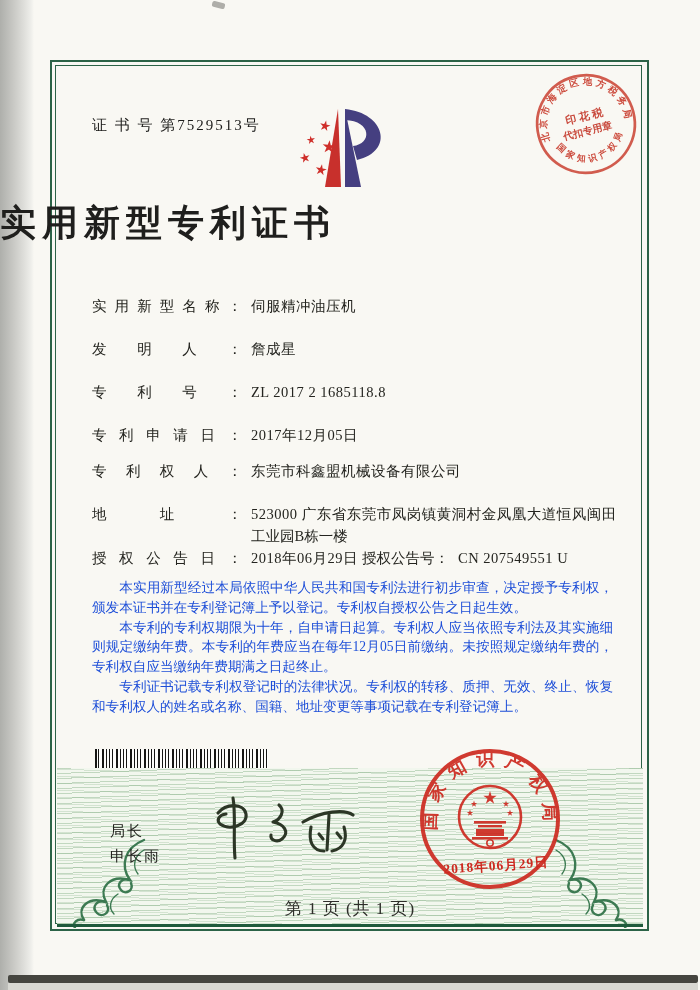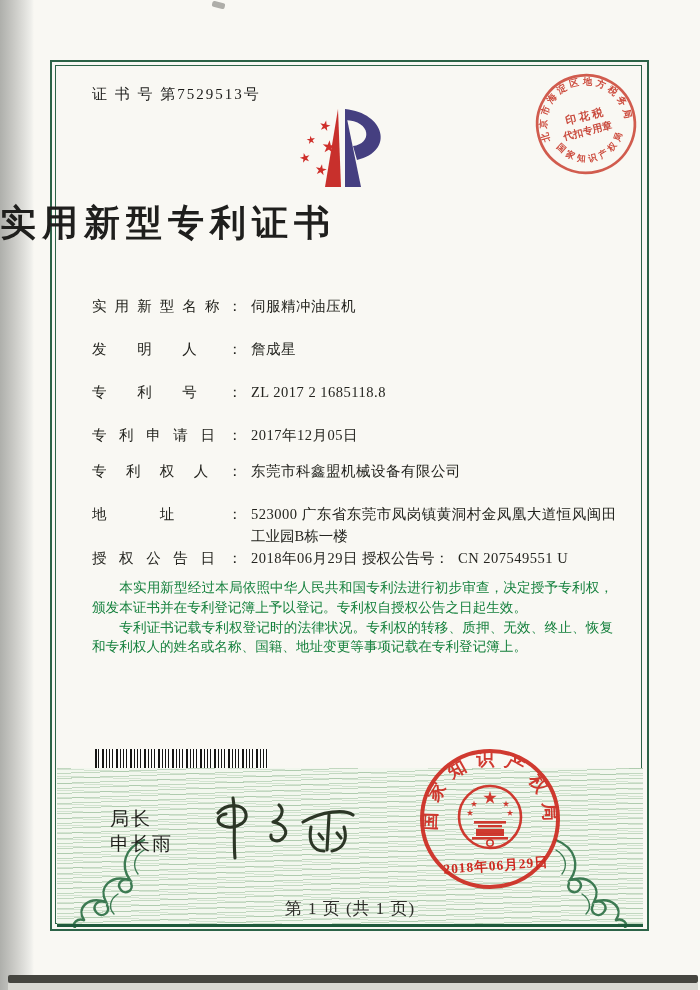--- a/index.html
+++ b/index.html
@@ -16,38 +16,38 @@
   .frame-outer{left:50px;top:60px;width:595px;height:867px;border:2px solid #2c6347;}
   .frame-inner{left:55px;top:65px;width:585px;height:857px;border:1px solid #2c6347;}
   
   .band{left:57px;top:768px;width:586px;height:157px;
         background:
          repeating-linear-gradient(178deg, rgba(120,168,122,.40) 0 1px, rgba(120,168,122,0) 1px 5px),
          repeating-linear-gradient(182deg, rgba(120,168,122,.25) 0 1px, rgba(120,168,122,0) 1px 7px),
          #f2f7ee;}
   .band-rule{left:57px;top:924px;width:586px;height:3px;background:#1f5a3c;}
   
-  .certno{left:92px;top:85px;font-size:15px;letter-spacing:2px;color:#1c1c1a;}
+  .certno{left:92px;top:116px;font-size:15px;letter-spacing:2px;color:#1c1c1a;}
   .title{left:0;right:0;top:199px;text-align:left;font-size:36px;font-weight:600;
          letter-spacing:6px;color:#1f1f1d;}
   .frow{left:92px;font-size:14.5px;white-space:nowrap;}
   .flabel{display:inline-block;width:150px;text-align:justify;text-align-last:justify;}
   .flabel-plain{display:inline-block;}
   .fval{margin-left:9px;letter-spacing:.5px;}
   .addr2{left:251px;top:527px;font-size:14.5px;}
   .grantno{left:362px;top:549px;font-size:14.5px;white-space:nowrap;}
   .paras{left:92px;top:578px;width:521px;font-size:13.6px;line-height:19.8px;
-         text-align:justify;color:#15803d;}
+         text-align:justify;color:#1d4ed8;}
   .paras p{margin:0;text-indent:2em;}
   .barcode{left:95px;top:749px;width:173px;height:19px;
            background:repeating-linear-gradient(90deg,
              #161614 0 1.5px,#fdfdfb 1.5px 3px,#161614 3px 4px,#fdfdfb 4px 7px,
              #161614 7px 9.5px,#fdfdfb 9.5px 11px,#161614 11px 12px,#fdfdfb 12px 14px);}
-  .chief{left:110px;font-size:19px;font-family:"Liberation Sans","DejaVu Sans",sans-serif;
-         color:#21211d;letter-spacing:2px;}
+  .chief{left:110px;font-size:15px;font-family:"Liberation Sans","DejaVu Sans",sans-serif;
+         color:#21211d;letter-spacing:2px;margin-top:16px;}
   .footer{left:0;right:0;top:897px;text-align:center;font-size:17px;color:#2e2e2a;letter-spacing:1px;}
   .seal-date{left:420px;top:857px;width:152px;text-align:center;font-size:13.5px;font-weight:600;
              color:#cd2a20;transform:rotate(-4deg);letter-spacing:1px;}
   .taxstamp{left:532px;top:70px;transform:rotate(-14deg);}
 </style>
 </head>
 <body>
 
 <div class="stage">
 
@@ -134,20 +134,21 @@
   <div class="abs addr2">工业园B栋一楼</div>
   <div class="abs frow" style="top:549px;">
     <span class="flabel">授权公告日：</span><span class="fval">2018年06月29日</span>
   </div>
   <div class="abs grantno">
     <span class="flabel-plain">授权公告号：</span><span class="fval">CN 207549551 U</span>
   </div>
 
   <div class="abs paras">
     <p>本实用新型经过本局依照中华人民共和国专利法进行初步审查，决定授予专利权，颁发本证书并在专利登记簿上予以登记。专利权自授权公告之日起生效。</p>
+    <p>本专利的专利权期限为十年，自申请日起算。专利权人应当依照专利法及其实施细则规定缴纳年费。本专利的年费应当在每年12月05日前缴纳。未按照规定缴纳年费的，专利权自应当缴纳年费期满之日起终止。</p>
     <p>专利证书记载专利权登记时的法律状况。专利权的转移、质押、无效、终止、恢复和专利权人的姓名或名称、国籍、地址变更等事项记载在专利登记簿上。</p>
   </div>
 
   <div class="abs barcode"></div>
 
   <div class="abs chief" style="top:806px;">局长</div>
   <div class="abs chief" style="top:831px;">申长雨</div>
 
   <svg class="abs" style="left:205px;top:788px;" width="150" height="85" viewBox="0 0 150 85">
     <g stroke="#2c3626" stroke-width="3.1" fill="none" stroke-linecap="round" stroke-linejoin="round">

